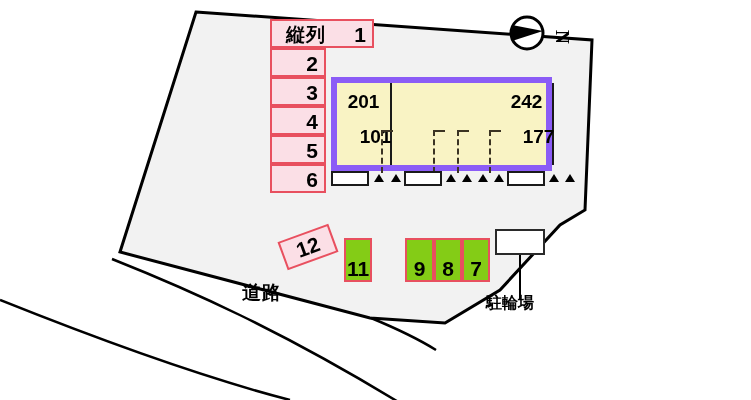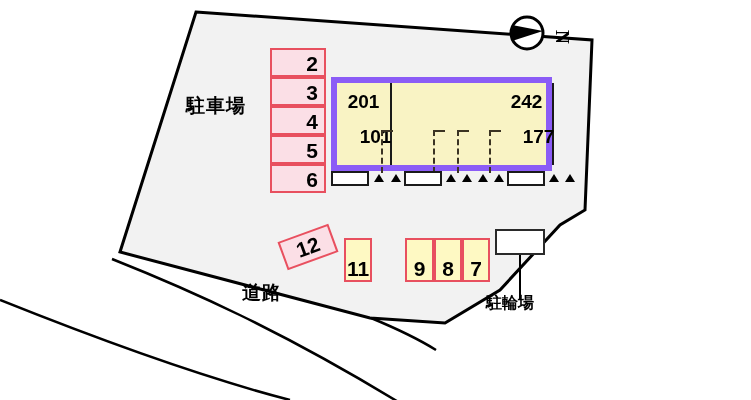--- a/index.html
+++ b/index.html
@@ -73,21 +73,21 @@
     border-left:5px solid transparent;border-right:5px solid transparent;
     border-bottom:8px solid #000;
   }
 
   
   #lowerA,#lowerB{position:absolute;top:238px;height:44px;}
   #lowerA{left:344px;width:56px;}
   #lowerB{left:405px;width:85px;}
   .cell{
     position:absolute;top:0;height:44px;
-    background:#fef9c3;border:2px solid #e8505f;box-sizing:border-box;
+    background:#84cc16;border:2px solid #e8505f;box-sizing:border-box;
   }
   .cell .cnum{
     position:absolute;left:0;width:100%;bottom:1px;text-align:center;
     font-size:21px;font-weight:700;line-height:1;color:#000;
   }
 
   
   #stall-12{
     position:absolute;left:281px;top:232px;width:54px;height:30px;
     background:#fbdfe6;border:2px solid #e8505f;box-sizing:border-box;
@@ -119,24 +119,27 @@
 
     <line x1="520" y1="255" x2="520" y2="300" stroke="#000000" stroke-width="2"></line>
 
     <g id="compass-g">
       <circle cx="527" cy="33" r="16" fill="#ffffff" stroke="#000000" stroke-width="3"></circle>
       <path d="M 512,41 L 543,31 L 512,25 Z" fill="#000000"></path>
       <text x="556" y="30" font-family="'Liberation Serif','DejaVu Serif',serif" font-size="19" font-weight="700" fill="#000000" transform="rotate(90 556 30)">N</text>
     </g>
   </svg>
 
-  <div class="lbl lbl-parking">駐車場</div>
   <div class="lbl lbl-road">道路</div>
   <div class="lbl lbl-bike">駐輪場</div>
 
+  <div class="stall" id="stall-1">
+    <span class="tag">縦列</span>
+    <span class="num">1</span>
+  </div>
   <div class="stall" id="stall-2">
     <span class="num">2</span>
   </div>
   <div class="stall" id="stall-3">
     <span class="num">3</span>
   </div>
   <div class="stall" id="stall-4">
     <span class="num">4</span>
   </div>
   <div class="stall" id="stall-5">

